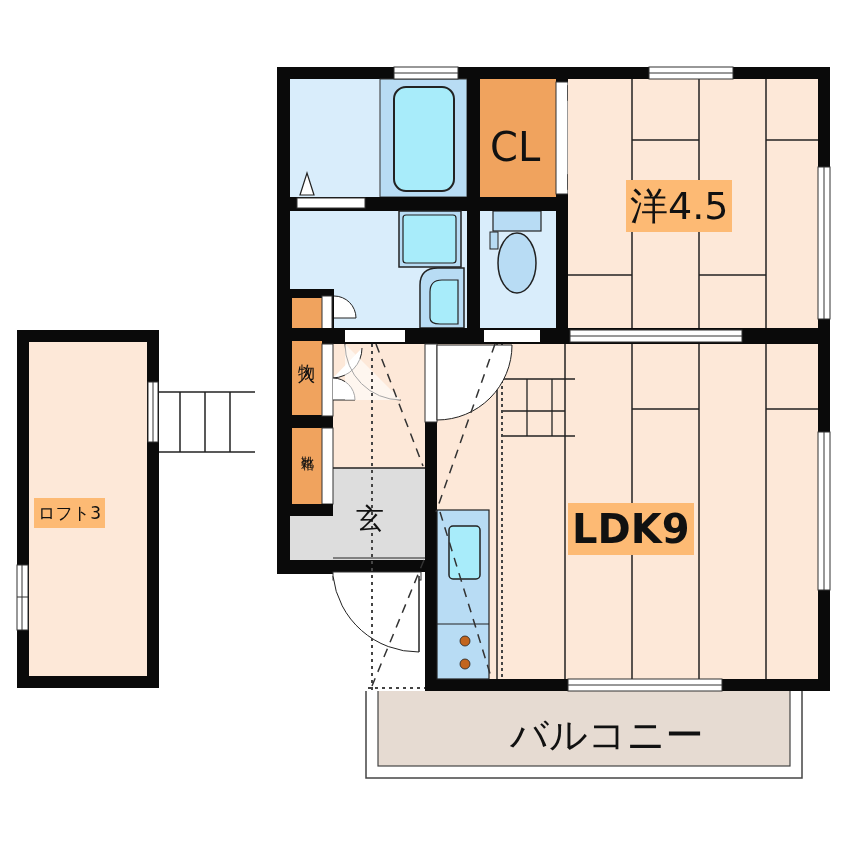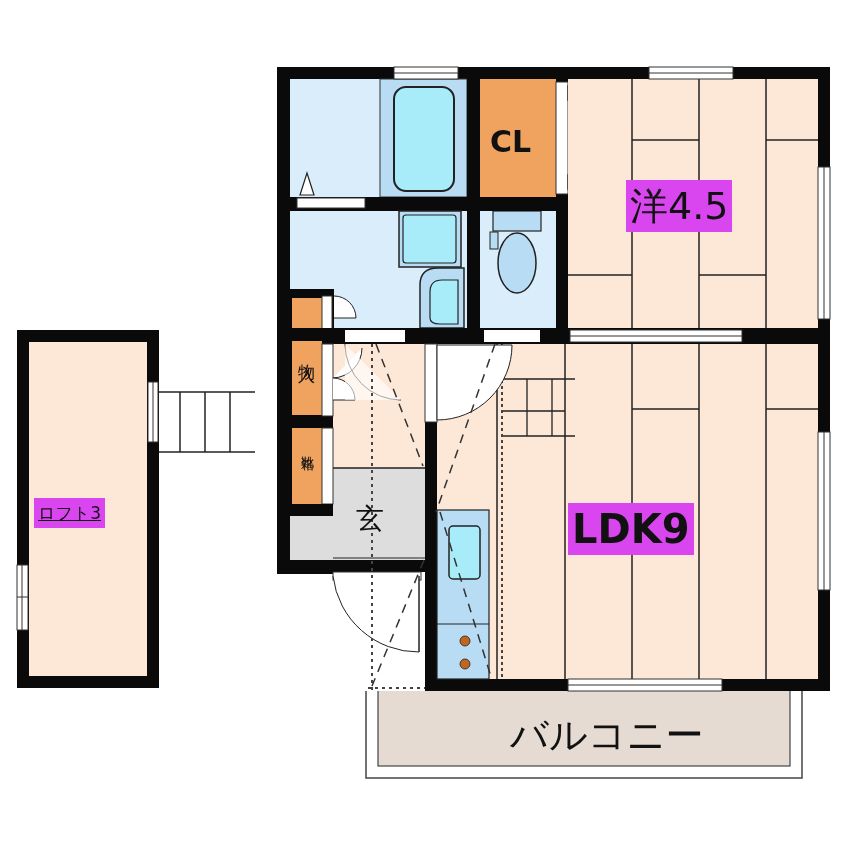--- a/index.html
+++ b/index.html
@@ -1,20 +1,20 @@
 <!DOCTYPE html>
 <html><head>
 <meta charset="utf-8">
 <style>
   html, body { margin: 0; padding: 0; background: #ffffff; }
   body { width: 846px; height: 846px; position: relative; overflow: hidden;
          font-family: "DejaVu Sans", "Liberation Sans", sans-serif; }
   #plan { position: absolute; left: 0; top: 0; width: 846px; height: 846px; }
   .lbl { position: absolute; color: #111; white-space: nowrap; }
-  .lbl-bg { background: #d946ef; padding: 0 4px; }
+  .lbl-bg { background: #fdba74; padding: 0 4px; }
   .v { writing-mode: vertical-rl; letter-spacing: 2px; }
 </style>
 </head>
 <body>
 
 <svg id="plan" viewBox="0 0 846 846" xmlns="http://www.w3.org/2000/svg">
 
   <g>
     <rect x="17" y="330" width="142" height="358" fill="#0a0a0a"></rect>
     <rect x="29" y="342" width="118" height="334" fill="#fde8d8"></rect>
@@ -194,27 +194,27 @@
     <line x1="376" y1="344" x2="423" y2="466"></line>
     <line x1="495" y1="344" x2="436" y2="512"></line>
     <line x1="440" y1="512" x2="492" y2="680"></line>
     <line x1="424" y1="560" x2="372" y2="686"></line>
   </g>
 
   <line x1="333" y1="468" x2="425" y2="468" stroke="#222" stroke-width="1.5"></line>
   <line x1="333" y1="558" x2="425" y2="558" stroke="#222" stroke-width="1"></line>
 </svg>
 
-<div class="lbl" style="left:490px;top:124px;font-size:30px;font-weight:bold;">CL</div>
+<div class="lbl" style="left:490px;top:124px;font-size:40px;">CL</div>
 
 <div class="lbl lbl-bg" style="left:626px;top:180px;font-size:38px;line-height:52px;">洋4.5</div>
 
 <div class="lbl lbl-bg" style="left:568px;top:503px;font-size:40px;line-height:52px;font-weight:bold;">LDK9</div>
 
-<div class="lbl lbl-bg" style="left:34px;top:498px;font-size:17px;line-height:30px;text-decoration:underline;">ロフト3</div>
+<div class="lbl lbl-bg" style="left:34px;top:498px;font-size:17px;line-height:30px;">ロフト3</div>
 
 <div class="lbl" style="left:356px;top:500px;font-size:28px;">玄</div>
 
 <div class="lbl v" style="left:296px;top:350px;font-size:17px;line-height:22px;">物入</div>
 
 <div class="lbl v" style="left:298px;top:446px;font-size:13px;line-height:18px;">靴箱</div>
 
 <div class="lbl" style="left:510px;top:710px;font-size:38px;">バルコニー</div>
 
 </body></html>

